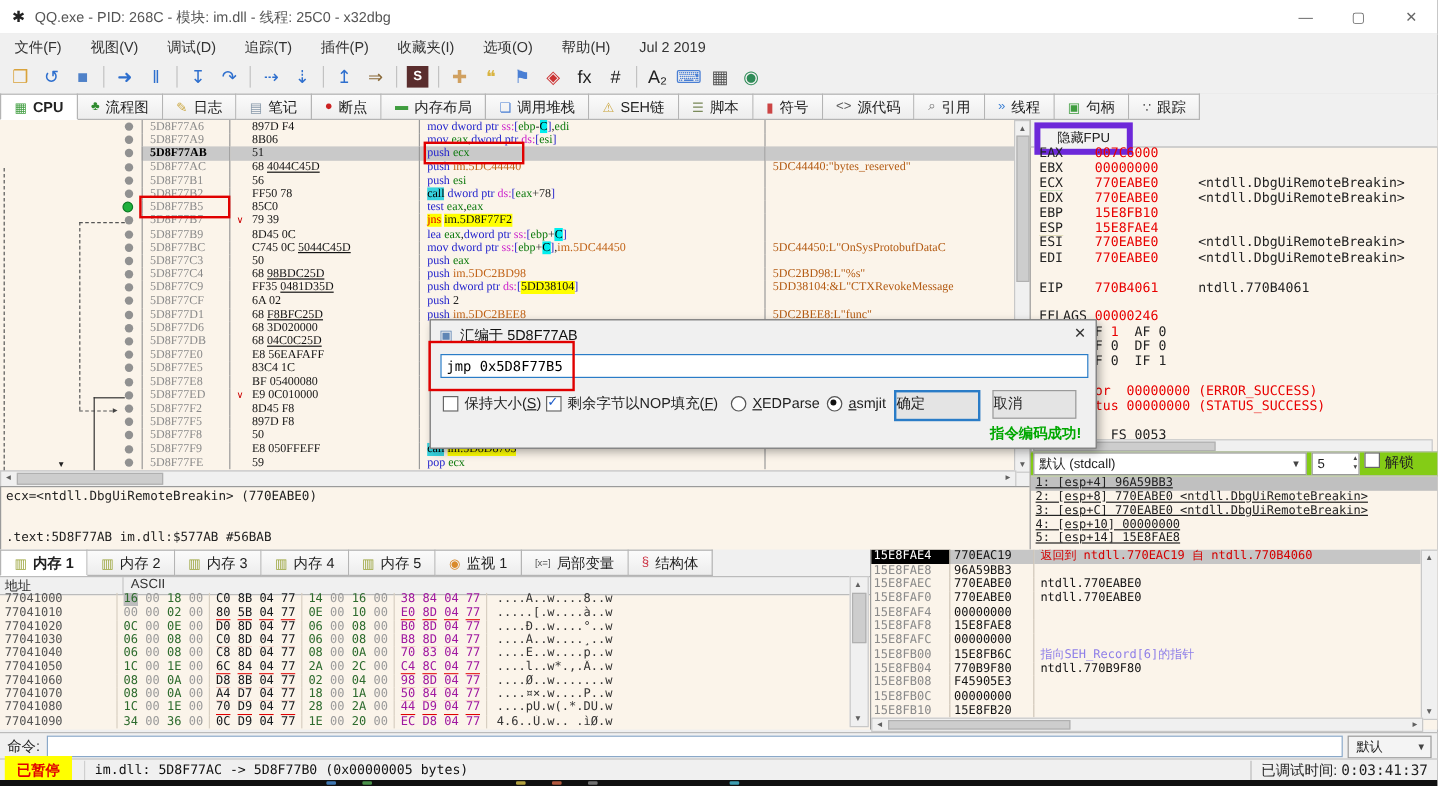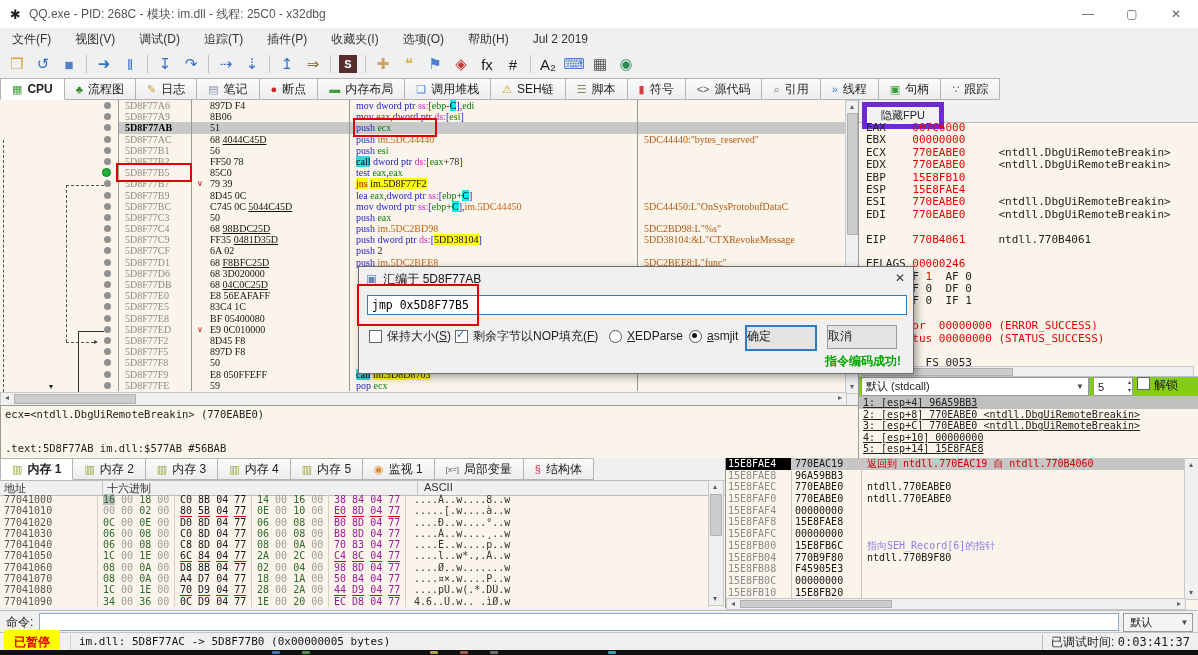--- a/index.html
+++ b/index.html
@@ -414,21 +414,20 @@
             <span class="tabic" style="color: rgb(85, 85, 85); font-size: 8px;">[x=]</span>
             <span class="tablb">局部变量</span>
           </div>
           <div class="tab">
             <span class="tabic" style="color: rgb(204, 51, 68);">§</span>
             <span class="tablb">结构体</span>
           </div>
         </div>
       <div class="dumphead">
         <span class="dh-a">地址</span>
-        <span class="dh-h">十六进制</span>
         <span class="dh-s">ASCII</span>
       </div>
       <div class="dumprows" id="dumprows">
           <div class="mrow"><span class="ma">77041000</span><span class="mg"><span class="bg bsel">16</span> <span class="b0">00</span> <span class="bg">18</span> <span class="b0">00</span></span><span class="mg"><span class="bp1">C0</span> <span class="bp1">8B</span> <span class="bp1">04</span> <span class="bp1">77</span></span><span class="mg"><span class="bg">14</span> <span class="b0">00</span> <span class="bg">16</span> <span class="b0">00</span></span><span class="mg"><span class="bp2">38</span> <span class="bp2">84</span> <span class="bp2">04</span> <span class="bp2">77</span></span><span class="ms">....À..w....8..w</span></div>
           <div class="mrow"><span class="ma">77041010</span><span class="mg"><span class="b0">00</span> <span class="b0">00</span> <span class="bg">02</span> <span class="b0">00</span></span><span class="mg"><span class="bp1">80</span> <span class="bp1">5B</span> <span class="bp1">04</span> <span class="bp1">77</span></span><span class="mg"><span class="bg">0E</span> <span class="b0">00</span> <span class="bg">10</span> <span class="b0">00</span></span><span class="mg"><span class="bp2">E0</span> <span class="bp2">8D</span> <span class="bp2">04</span> <span class="bp2">77</span></span><span class="ms">.....[.w....à..w</span></div>
           <div class="mrow"><span class="ma">77041020</span><span class="mg"><span class="bg">0C</span> <span class="b0">00</span> <span class="bg">0E</span> <span class="b0">00</span></span><span class="mg"><span class="bp1">D0</span> <span class="bp1">8D</span> <span class="bp1">04</span> <span class="bp1">77</span></span><span class="mg"><span class="bg">06</span> <span class="b0">00</span> <span class="bg">08</span> <span class="b0">00</span></span><span class="mg"><span class="bp2">B0</span> <span class="bp2">8D</span> <span class="bp2">04</span> <span class="bp2">77</span></span><span class="ms">....Ð..w....°..w</span></div>
           <div class="mrow"><span class="ma">77041030</span><span class="mg"><span class="bg">06</span> <span class="b0">00</span> <span class="bg">08</span> <span class="b0">00</span></span><span class="mg"><span class="bp1">C0</span> <span class="bp1">8D</span> <span class="bp1">04</span> <span class="bp1">77</span></span><span class="mg"><span class="bg">06</span> <span class="b0">00</span> <span class="bg">08</span> <span class="b0">00</span></span><span class="mg"><span class="bp2">B8</span> <span class="bp2">8D</span> <span class="bp2">04</span> <span class="bp2">77</span></span><span class="ms">....À..w....¸..w</span></div>
           <div class="mrow"><span class="ma">77041040</span><span class="mg"><span class="bg">06</span> <span class="b0">00</span> <span class="bg">08</span> <span class="b0">00</span></span><span class="mg"><span class="bp1">C8</span> <span class="bp1">8D</span> <span class="bp1">04</span> <span class="bp1">77</span></span><span class="mg"><span class="bg">08</span> <span class="b0">00</span> <span class="bg">0A</span> <span class="b0">00</span></span><span class="mg"><span class="bp2">70</span> <span class="bp2">83</span> <span class="bp2">04</span> <span class="bp2">77</span></span><span class="ms">....È..w....p..w</span></div>
           <div class="mrow"><span class="ma">77041050</span><span class="mg"><span class="bg">1C</span> <span class="b0">00</span> <span class="bg">1E</span> <span class="b0">00</span></span><span class="mg"><span class="bp1">6C</span> <span class="bp1">84</span> <span class="bp1">04</span> <span class="bp1">77</span></span><span class="mg"><span class="bg">2A</span> <span class="b0">00</span> <span class="bg">2C</span> <span class="b0">00</span></span><span class="mg"><span class="bp2">C4</span> <span class="bp2">8C</span> <span class="bp2">04</span> <span class="bp2">77</span></span><span class="ms">....l..w*.,.Ä..w</span></div>
           <div class="mrow"><span class="ma">77041060</span><span class="mg"><span class="bg">08</span> <span class="b0">00</span> <span class="bg">0A</span> <span class="b0">00</span></span><span class="mg"><span class="bp1">D8</span> <span class="bp1">8B</span> <span class="bp1">04</span> <span class="bp1">77</span></span><span class="mg"><span class="bg">02</span> <span class="b0">00</span> <span class="bg">04</span> <span class="b0">00</span></span><span class="mg"><span class="bp2">98</span> <span class="bp2">8D</span> <span class="bp2">04</span> <span class="bp2">77</span></span><span class="ms">....Ø..w.......w</span></div>

